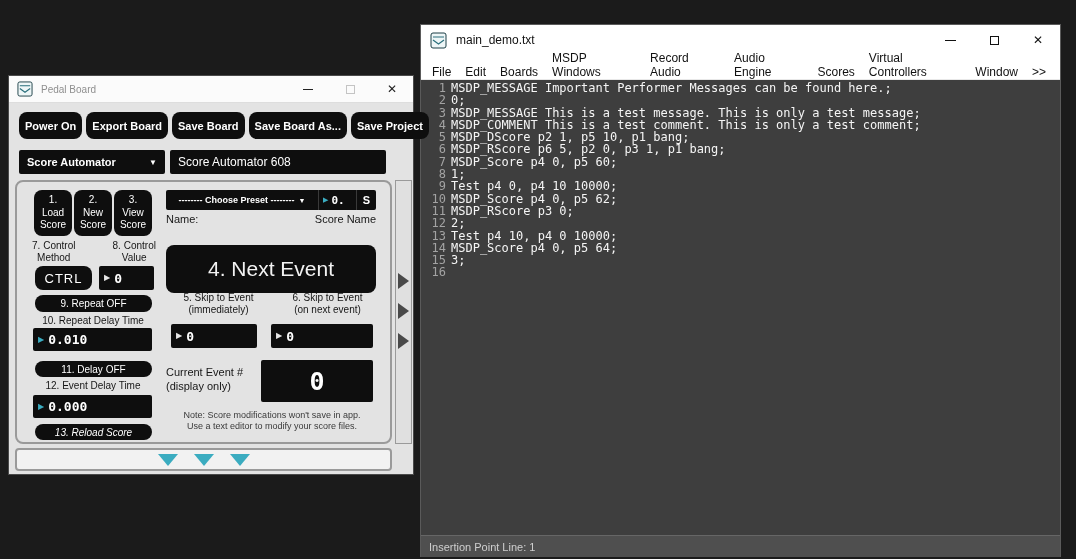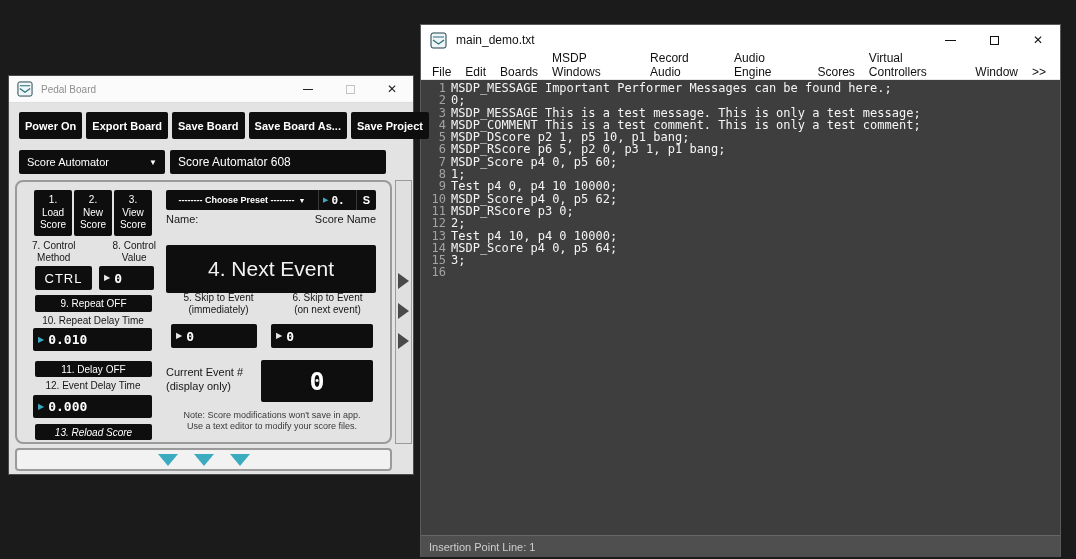--- a/index.html
+++ b/index.html
@@ -24,24 +24,24 @@
   .e-status { height:22px; background:#4f4f4f; border-top:1px solid #666; display:flex; align-items:center; padding-left:8px; font-size:11px; color:#cfcfcf; }
 
   
   .pedal { left:8px; top:75px; width:406px; height:400px; background:#e3e3e3; border:1px solid #4a4a4a; }
   .p-titlebar { height:27px; background:#fbfbfb; border-bottom:1px solid #ddd; display:flex; align-items:center; padding-left:8px; }
   .p-title { font-size:10px; color:#8f8f8f; margin-left:8px; flex:1; }
   .p-ctl { width:42px; height:27px; display:flex; align-items:center; justify-content:center; font-size:12px; color:#222; cursor:default; }
   .glyph-min-p { display:inline-block; width:10px; height:1px; background:#222; }
   .glyph-max-p { display:inline-block; width:9px; height:9px; border:1px solid #c4c4c4; }
   .p-toolbar { display:flex; gap:4px; padding:9px 8px 0 10px; }
-  .blackbtn { background:#0e0e0e; color:#ffffff; border:none; border-radius:2px; font-family:"Liberation Sans", sans-serif; cursor:default; }
+  .blackbtn { background:#0e0e0e; color:#ffffff; border:none; border-radius:8px; font-family:"Liberation Sans", sans-serif; cursor:default; }
   .tb { font-size:11px; font-weight:bold; padding:0 6px; height:27px; white-space:nowrap; }
   .p-row2 { display:flex; gap:5px; padding:11px 10px 0 10px; }
-  .selector { background:#0e0e0e; color:#fff; width:146px; height:24px; display:flex; align-items:center; font-size:11px; font-weight:normal; padding:0 8px; border-radius:2px; }
+  .selector { background:#0e0e0e; color:#fff; width:146px; height:24px; display:flex; align-items:center; font-size:11px; font-weight:bold; padding:0 8px; border-radius:2px; }
   .selector .caret { margin-left:auto; font-size:8px; }
   .namefield { background:#0e0e0e; color:#fff; width:216px; height:24px; font-size:12px; display:flex; align-items:center; padding:0 8px; border-radius:2px; }
 
   .groupbox { position:absolute; left:6px; top:104px; width:377px; height:264px; border:2px solid #9a9a9a; border-radius:8px; background:#e3e3e3; }
   .abs { position:absolute; }
   .centerflex { display:flex; align-items:center; justify-content:center; }
   .prewrap { white-space:pre-line; }
   .smalllabel { font-size:10px; color:#161616; text-align:center; line-height:1.2; }
 
   .gb-btn-row { left:17px; top:8px; display:flex; gap:2px; }

